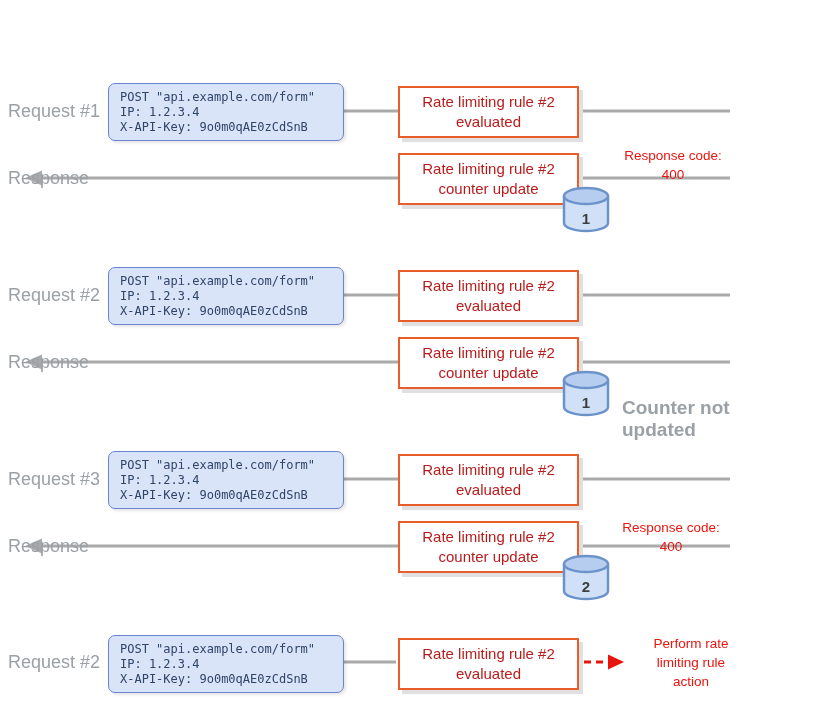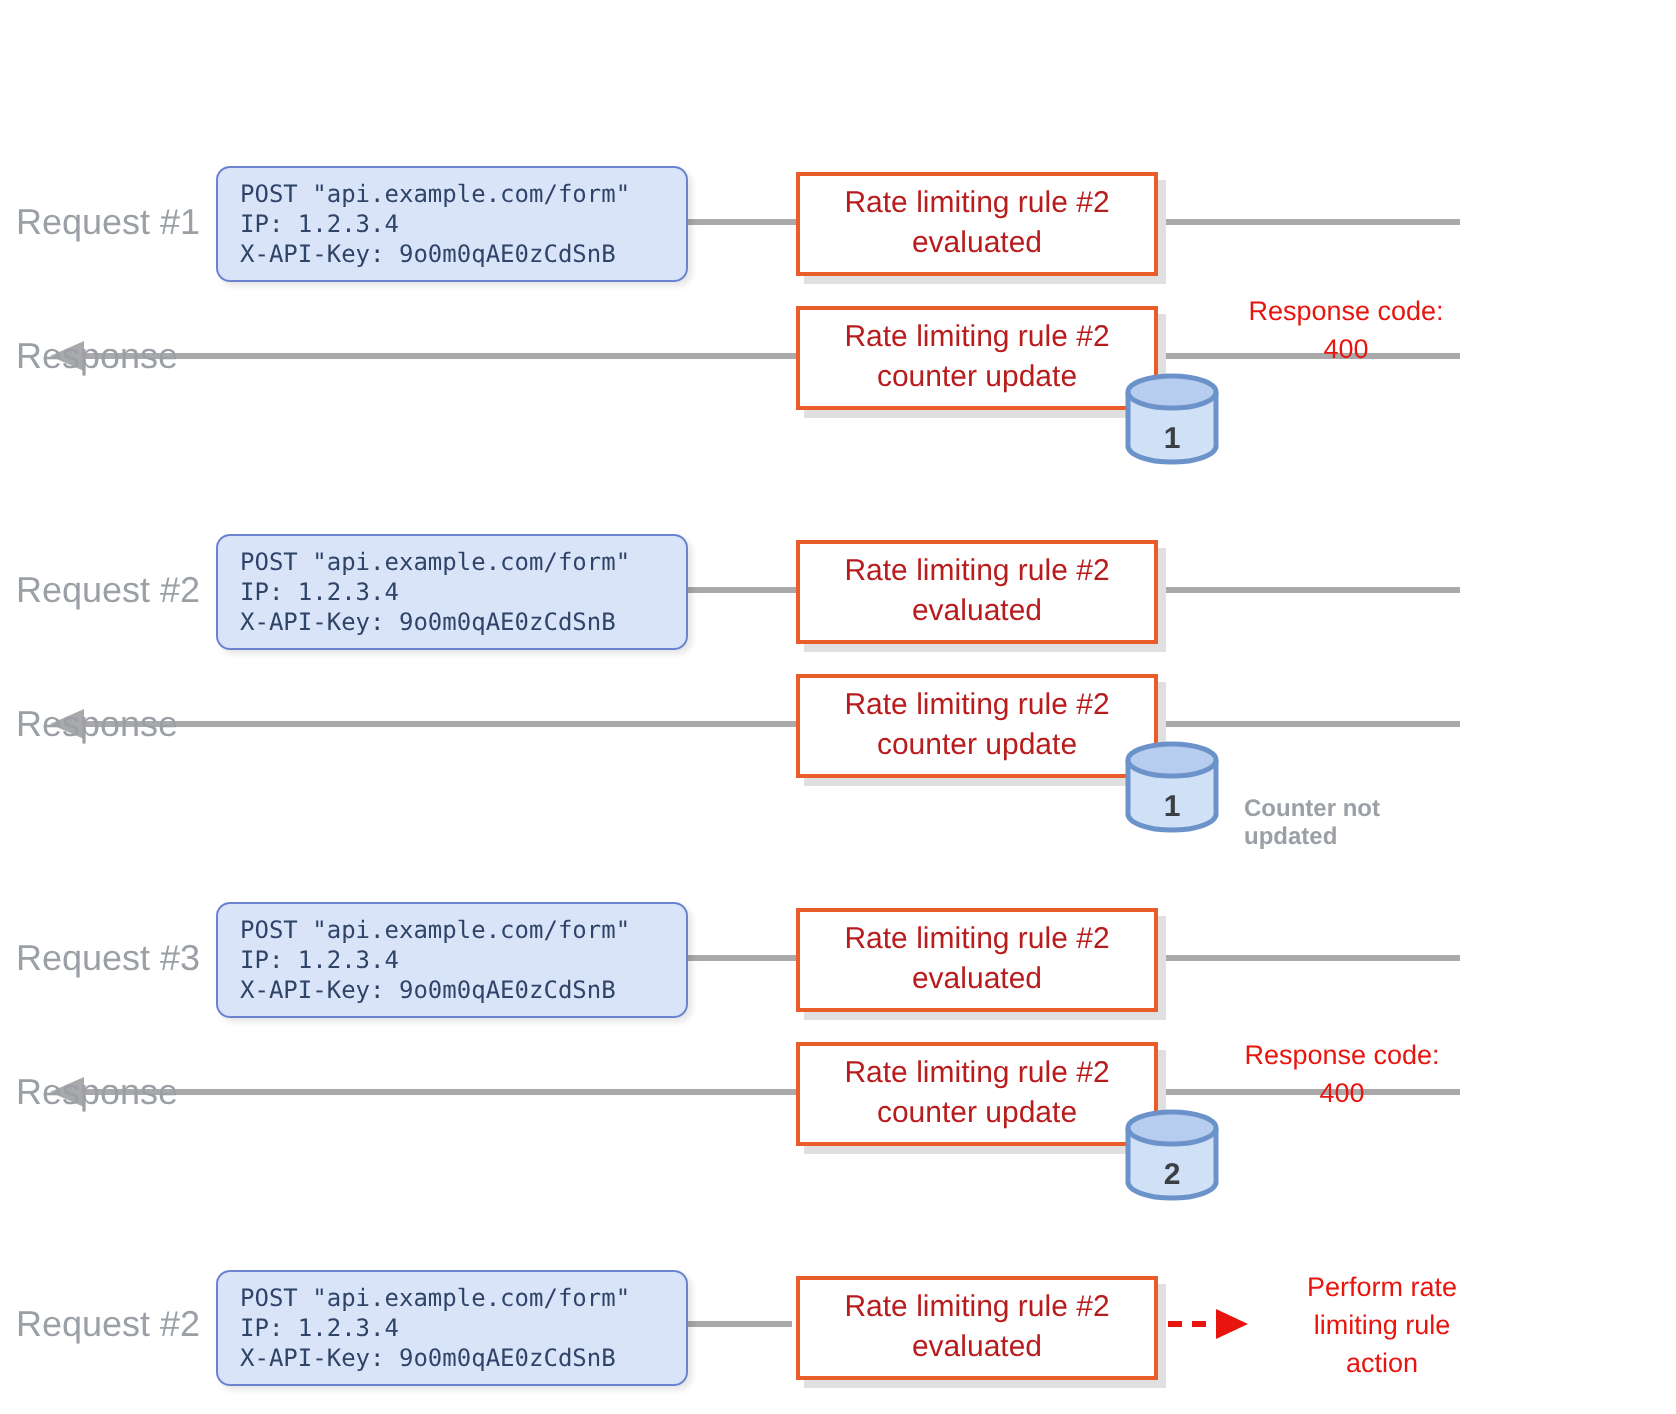--- a/index.html
+++ b/index.html
@@ -72,21 +72,21 @@
     line-height: 19px;
     color: #e8150f;
     white-space: pre-line;
     z-index: 3;
     text-align: center;
   }
 
   
   .note {
     position: absolute;
-    font-size: 12px;
+    font-size: 19px;
     font-weight: 700;
     color: #9aa0a6;
     z-index: 3;
   }
 
   
   .cyl { position: absolute; left: 560px; z-index: 4; }
 
   
   .actor {

